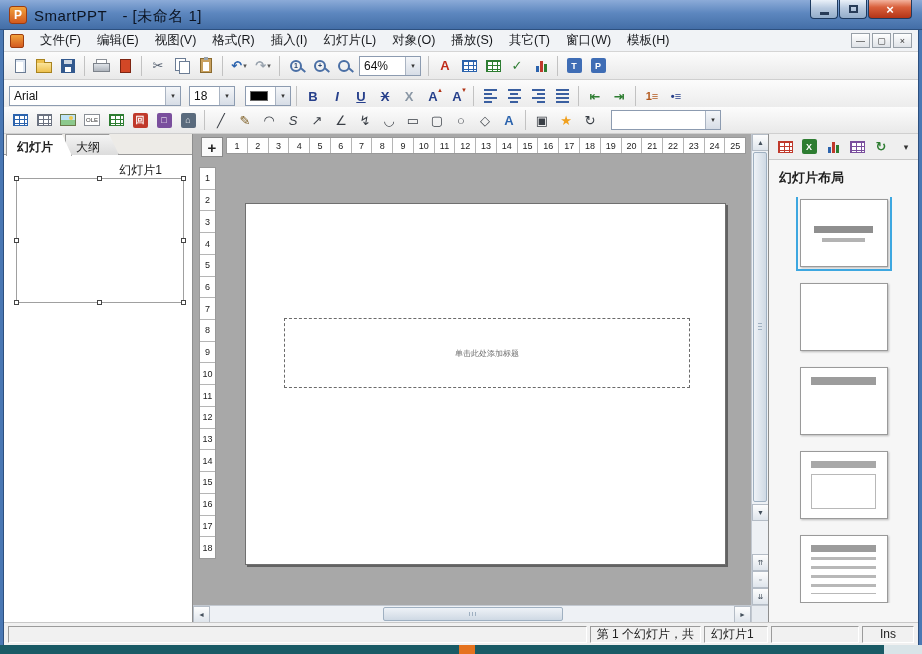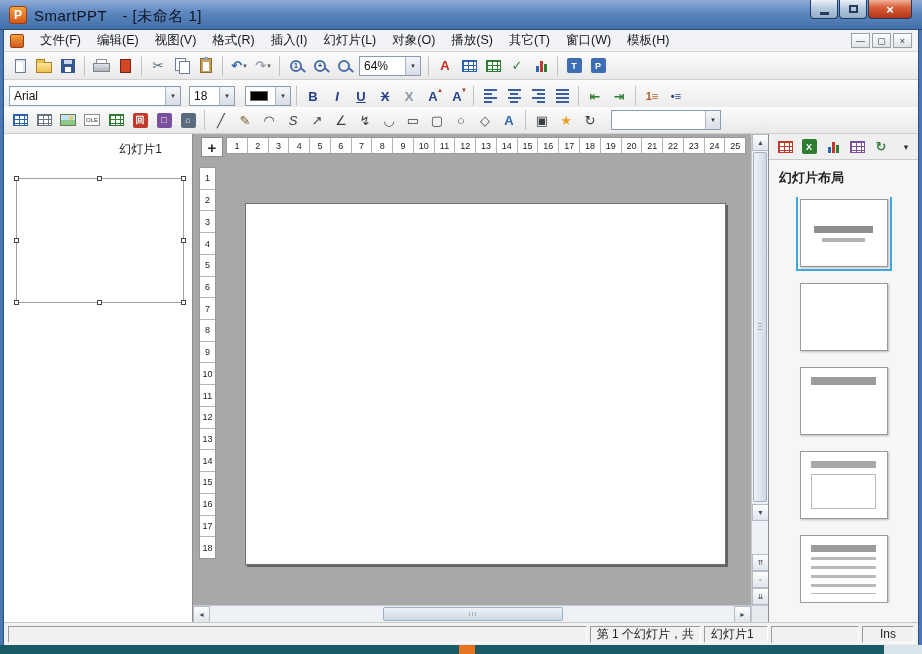--- a/index.html
+++ b/index.html
@@ -446,20 +446,24 @@
       </span>
     <div class="combo shape">
       <span class="val"></span>
       <span class="cbtn">▾</span>
     </div>
   </div>
 
   <div class="main">
 
     <div class="leftpanel">
+      <div class="tabs" id="lp-tabs">
+          <span class="tab active">幻灯片</span>
+          <span class="tab">大纲</span>
+        </div>
       <div class="slide-label">幻灯片1</div>
       <div class="thumb">
         <span class="hd tl"></span>
         <span class="hd tc"></span>
         <span class="hd tr"></span>
         <span class="hd ml"></span>
         <span class="hd mr"></span>
         <span class="hd bl"></span>
         <span class="hd bc"></span>
         <span class="hd br"></span>
@@ -510,20 +514,21 @@
           <span class="vc">12</span>
           <span class="vc">13</span>
           <span class="vc">14</span>
           <span class="vc">15</span>
           <span class="vc">16</span>
           <span class="vc">17</span>
           <span class="vc">18</span>
         </div>
 
       <div class="slide">
+        <div class="ph ph1">单击此处添加标题</div>
       </div>
 
       <div class="vscroll">
         <span class="sbtn">▲</span>
         <span class="vthumb"></span>
         <span class="sbtn vdown">▼</span>
         <span class="navcluster">
           <span class="sbtn">⇈</span>
           <span class="sbtn">▫</span>
           <span class="sbtn">⇊</span>

